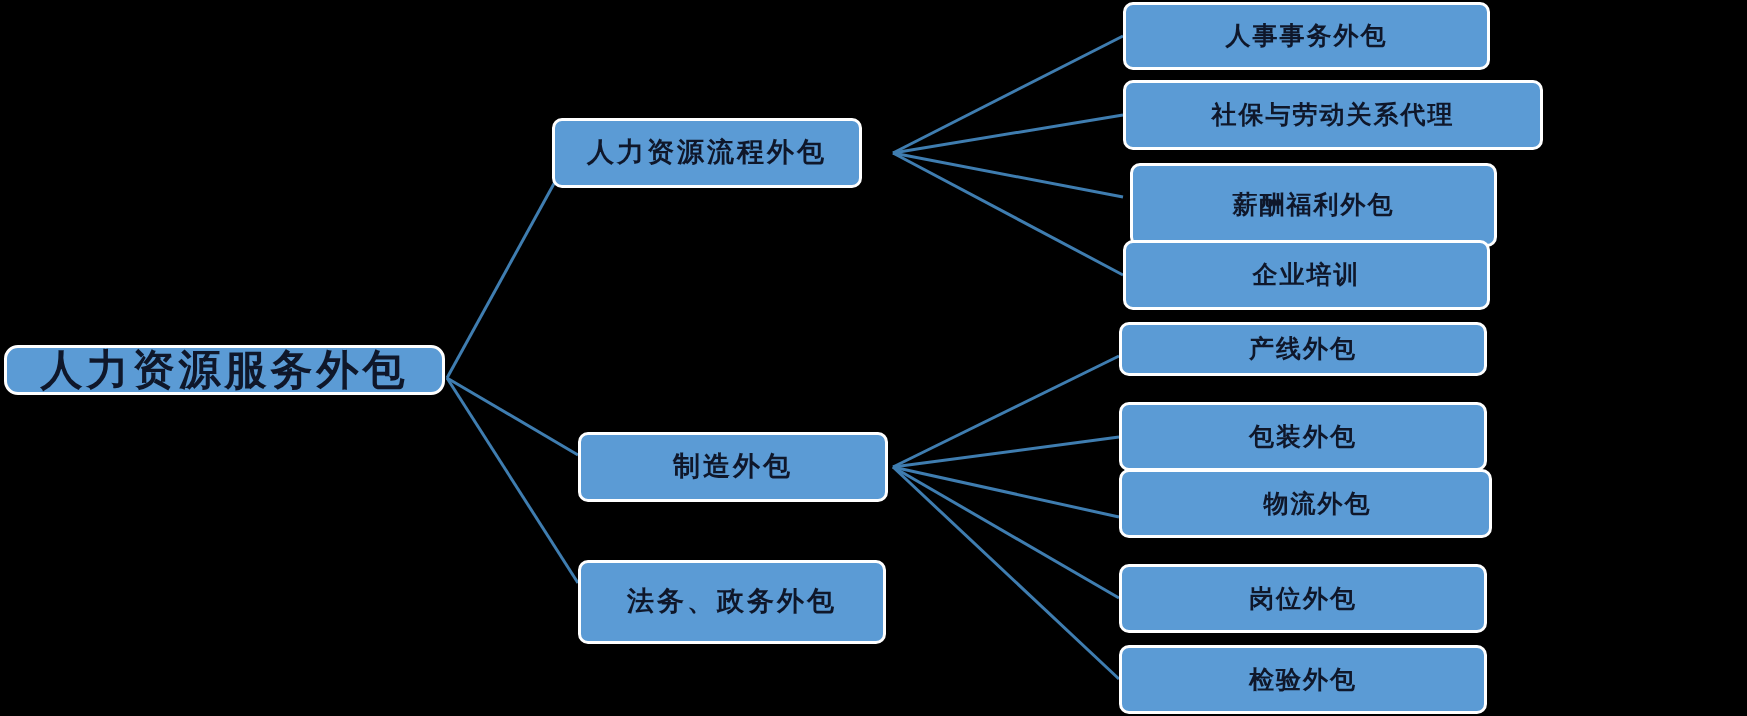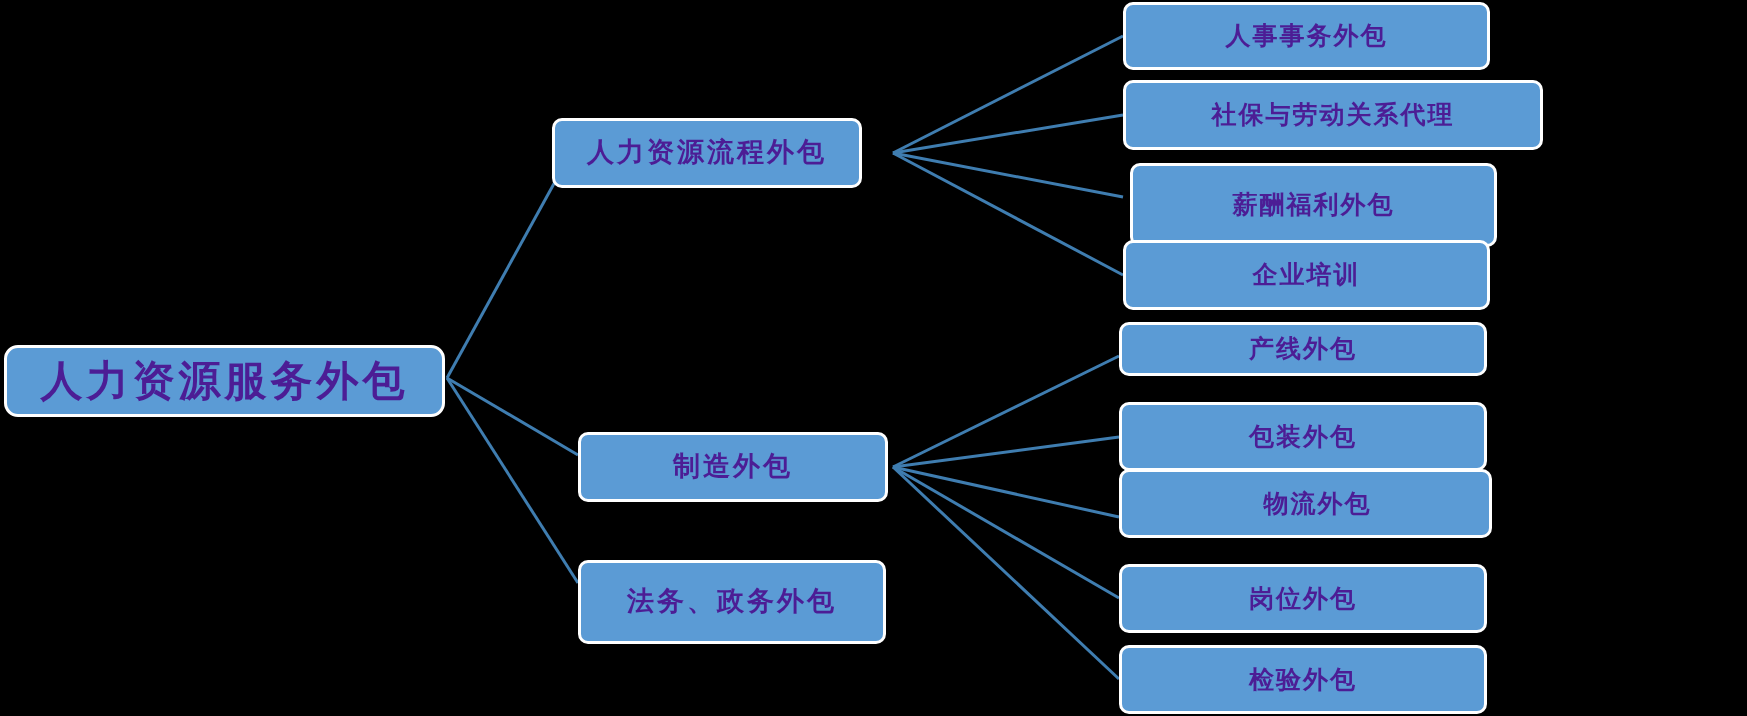--- a/index.html
+++ b/index.html
@@ -22,21 +22,21 @@
     width: 1747px;
     height: 716px;
     pointer-events: none;
   }
   .node {
     position: absolute;
     box-sizing: border-box;
     background: #5b9bd5;
     border: 3px solid #ffffff;
     border-radius: 10px;
-    color: #4c1d95;
+    color: #0f172a;
     display: flex;
     align-items: center;
     justify-content: center;
     text-align: center;
     letter-spacing: 2px;
     font-weight: bold;
     line-height: 1.1;
     white-space: nowrap;
   }
   .node.root {
@@ -68,21 +68,21 @@
       <line x1="893" y1="153" x2="1123" y2="197" stroke="#3f7db0" stroke-width="3"></line>
       <line x1="893" y1="153" x2="1123" y2="275" stroke="#3f7db0" stroke-width="3"></line>
       <line x1="893" y1="467" x2="1119" y2="356" stroke="#3f7db0" stroke-width="3"></line>
       <line x1="893" y1="467" x2="1119" y2="437" stroke="#3f7db0" stroke-width="3"></line>
       <line x1="893" y1="467" x2="1119" y2="517" stroke="#3f7db0" stroke-width="3"></line>
       <line x1="893" y1="467" x2="1119" y2="598" stroke="#3f7db0" stroke-width="3"></line>
       <line x1="893" y1="467" x2="1119" y2="679" stroke="#3f7db0" stroke-width="3"></line>
     </svg>
 
   <div id="nodes">
-      <div class="node root" style="left: 4px; top: 345px; width: 441px; height: 72px;">
+      <div class="node root" style="left: 4px; top: 345px; width: 441px; height: 50px;">
         <span>人力资源服务外包</span>
       </div>
       <div class="node level2" style="left: 552px; top: 118px; width: 310px; height: 70px; justify-content: center;">
         <span>人力资源流程外包</span>
       </div>
       <div class="node leaf" style="left: 1123px; top: 2px; width: 367px; height: 68px;">
         <span>人事事务外包</span>
       </div>
       <div class="node leaf" style="left: 1123px; top: 80px; width: 420px; height: 70px;">
         <span>社保与劳动关系代理</span>

